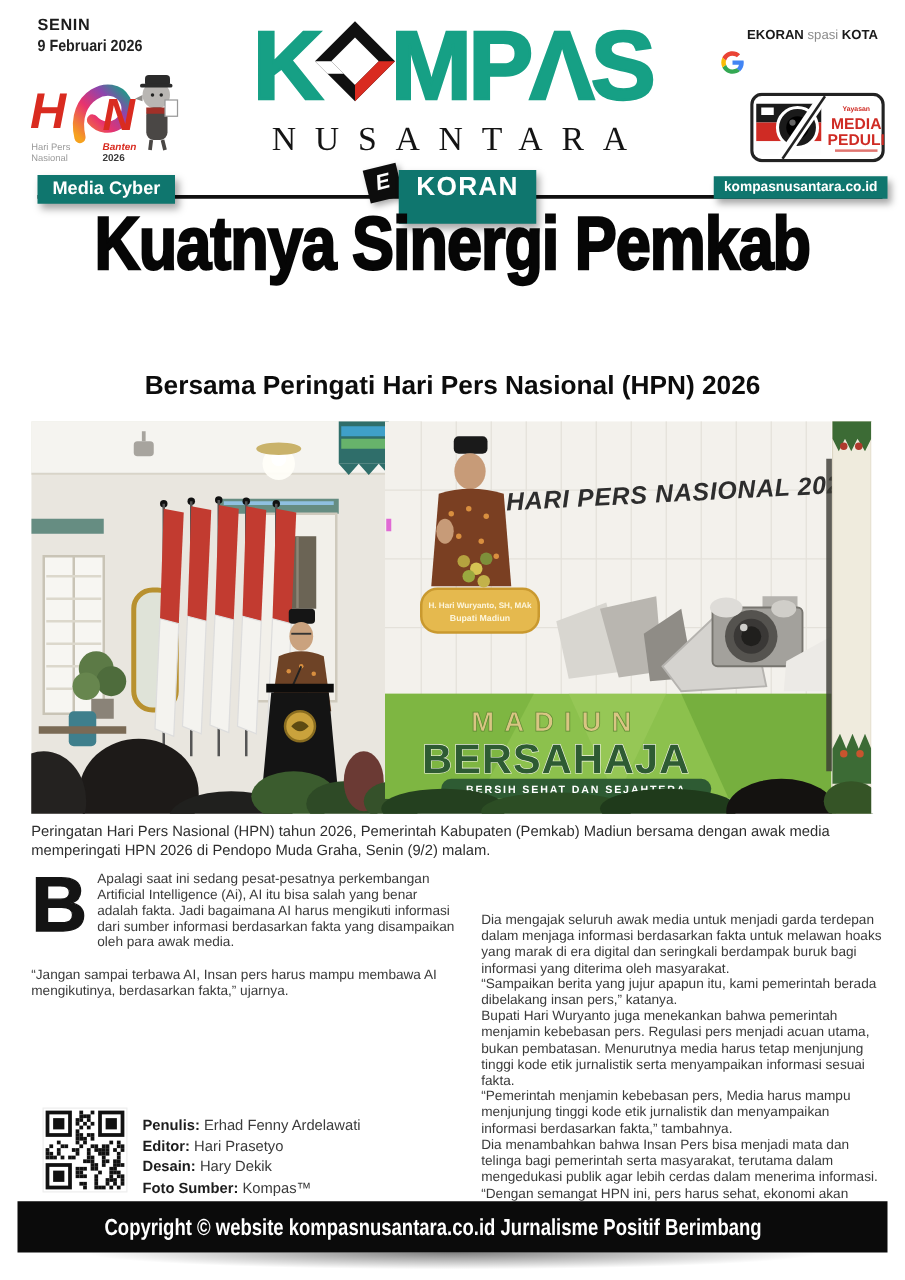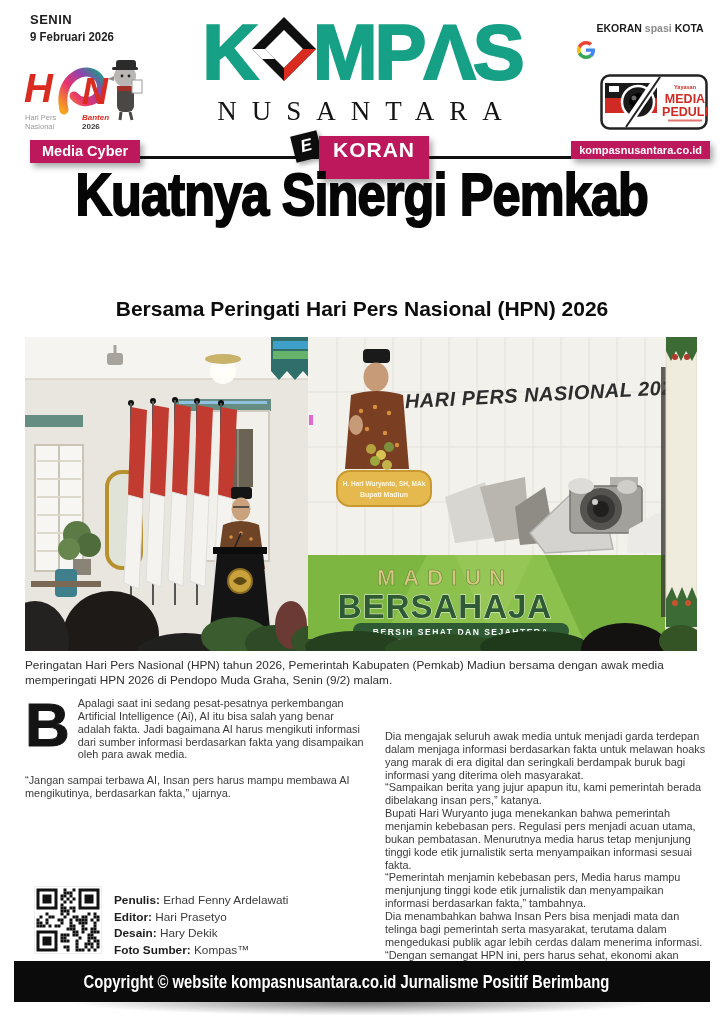--- a/index.html
+++ b/index.html
@@ -14,26 +14,26 @@
   .kompas-wrap{left:0;right:0;top:10px;text-align:center;}
   .kompas-row{display:flex;align-items:center;justify-content:center;height:84px;}
   .klet{font-size:78px;font-weight:bold;color:#16a085;letter-spacing:-4px;line-height:1;
         -webkit-text-stroke:2px #16a085;}
   .kdiamond{margin:0 -4px 6px -4px;}
   .nusantara{font-family:"Liberation Serif",serif;font-size:27px;color:#141414;
              letter-spacing:15px;margin-top:2px;margin-left:10px;}
   .top-right{right:6px;top:22px;width:136px;text-align:center;}
   .ekoran-line{font-size:10.5px;color:#1a1a1a;}
   .ekoran-line .b{font-weight:bold;}
-  .ekoran-line .g{color:#8a8a8a;font-weight:bold;}
+  .ekoran-line .g{color:#8a8a8a;font-weight:normal;}
   .google-g{position:absolute;left:-8px;top:16px;}
   .mp-badge{position:absolute;left:18px;top:52px;}
   
   .ribbon-line{left:30px;right:18px;top:156px;height:3px;background:#101010;}
-  .blackbox{background:#be185d;color:#fff;font-weight:bold;box-shadow:3px 4px 6px rgba(0,0,0,.35);}
+  .blackbox{background:#0f766e;color:#fff;font-weight:bold;box-shadow:3px 4px 6px rgba(0,0,0,.35);}
   .media-cyber{left:30px;top:140px;font-size:14.5px;padding:3px 12px 4px;}
   .koran-box{left:319px;top:136px;font-size:21px;padding:2px 14px 17px;letter-spacing:1px;}
   .emark{left:293px;top:133px;width:27px;height:27px;background:#0d0d0d;transform:rotate(-14deg);
          color:#fff;font-weight:bold;font-style:italic;font-size:17px;text-align:center;line-height:26px;
          box-shadow:2px 3px 5px rgba(0,0,0,.35);}
   .site-box{right:14px;top:141px;font-size:11px;padding:3px 8px;}
   
   .headline{left:0;right:0;top:165px;text-align:center;line-height:60px;color:#060606;}
   .headline .hl{font-size:60px;font-weight:bold;letter-spacing:-1px;-webkit-text-stroke:2px #060606;}
   .subhead{left:0;right:0;top:297px;text-align:center;font-size:21px;font-weight:bold;color:#0c0c0c;}

